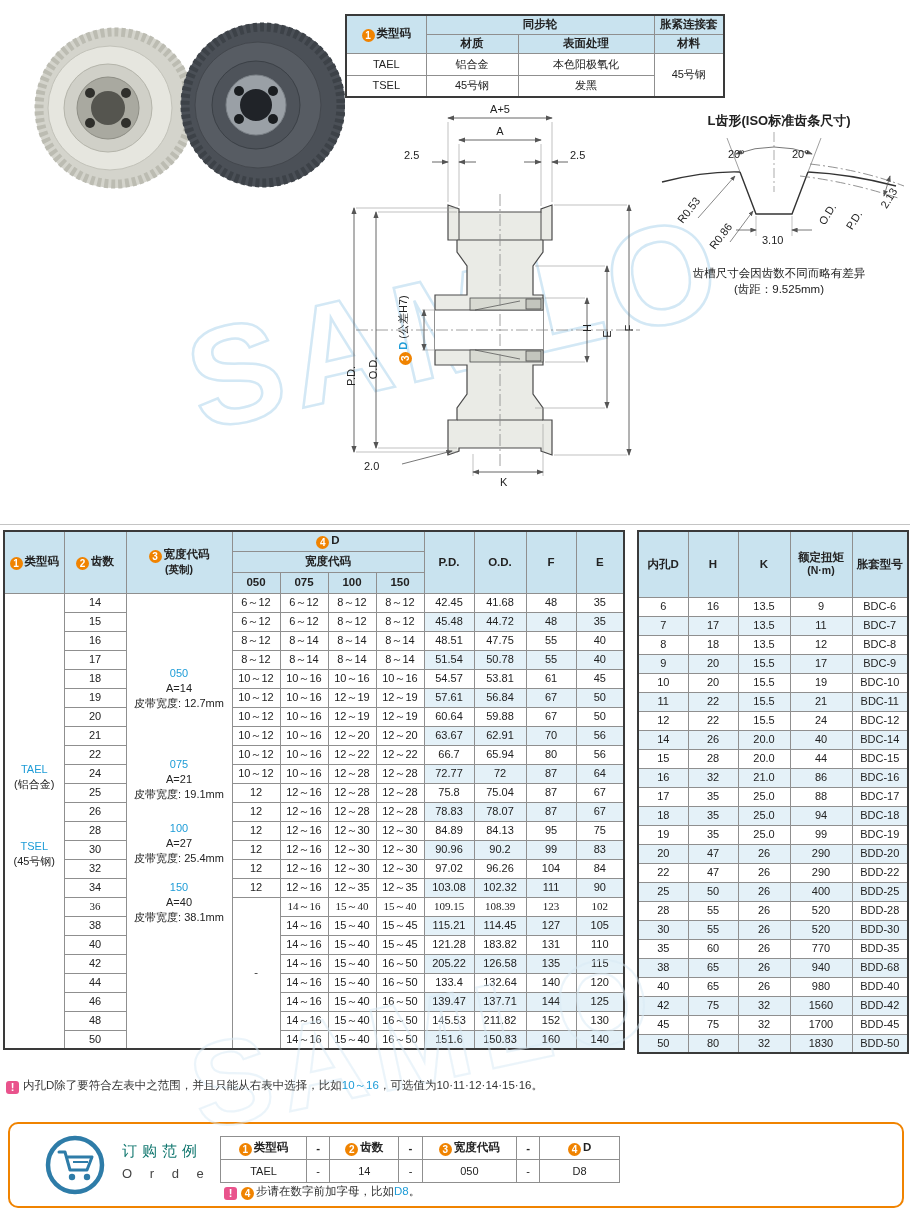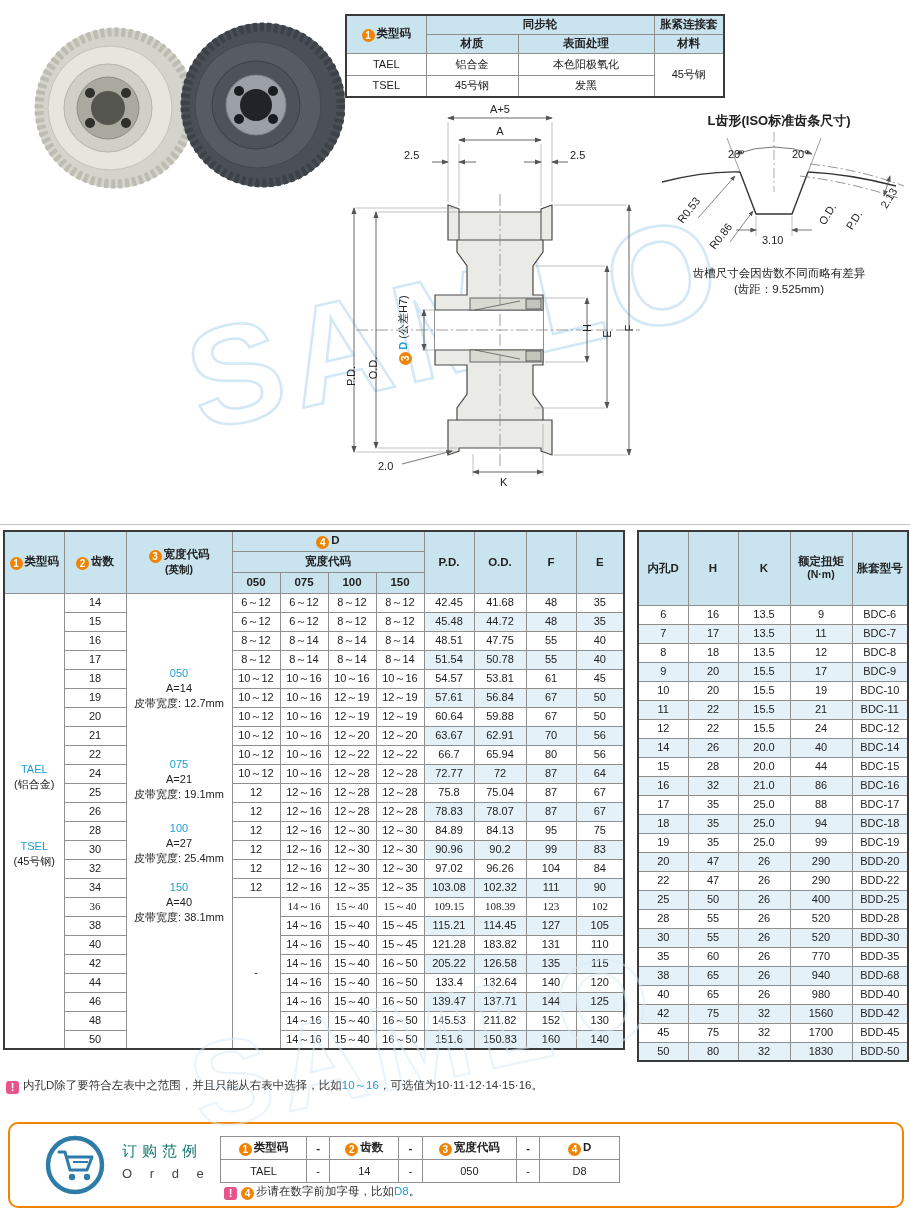--- a/index.html
+++ b/index.html
@@ -189,21 +189,21 @@
     <div class="dlabel" style="left:150px;top:25px;width:20px;text-align:center;">A</div>
     <div class="dlabel" style="left:64px;top:49px;">2.5</div>
     <div class="dlabel" style="left:230px;top:49px;">2.5</div>
     <div class="dlabel rot" style="left:-9px;top:270px;width:40px;text-align:center;">P.D.</div>
     <div class="dlabel rot" style="left:13px;top:262px;width:40px;text-align:center;">O.D.</div>
     <div class="dlabel rot" style="left:12px;top:222px;width:104px;text-align:center;"><span class="nc">3</span><span class="blue b">D</span> <span>(公差H7)</span></div>
     <div class="dlabel rot" style="left:237px;top:222px;width:20px;text-align:center;">H</div>
     <div class="dlabel rot" style="left:257px;top:228px;width:20px;text-align:center;">E</div>
     <div class="dlabel rot" style="left:279px;top:222px;width:20px;text-align:center;">F</div>
     <div class="dlabel" style="left:160px;top:376px;">K</div>
-    <div class="dlabel" style="left:38px;top:360px;">2.0</div>
+    <div class="dlabel" style="left:24px;top:360px;">2.0</div>
   </div>
 
   <div class="abs" style="left:650px;top:112px;width:258px;height:195px;z-index:2;">
     <div style="position:absolute;left:0;top:0;width:258px;text-align:center;font-size:13px;font-weight:bold;color:#222;">L齿形(ISO标准齿条尺寸)</div>
     <svg style="position:absolute;left:0;top:18px;" width="258" height="132" viewBox="0 0 258 132">
       <defs>
         <marker id="ar2" markerWidth="8" markerHeight="8" refX="7" refY="3" orient="auto">
             <path d="M0,0 L8,3 L0,6 Z" fill="#555"></path>
           </marker>
         <marker id="ar2s" markerWidth="8" markerHeight="8" refX="1" refY="3" orient="auto">
@@ -571,21 +571,21 @@
 
   <table class="tbl bore abs" style="left:637px;top:530px;width:270px;z-index:5;">
     <colgroup>
         <col style="width:50px">
         <col style="width:50px">
         <col style="width:52px">
         <col style="width:62px">
         <col style="width:56px">
       </colgroup>
     <thead>
-      <tr style="height:74px;">
+      <tr style="height:66px;">
         <th>内孔D</th>
         <th>H</th>
         <th>K</th>
         <th><span>额定扭矩</span><br><span class="hdr2">(N·m)</span></th>
         <th>胀套型号</th>
       </tr>
     </thead>
     <tbody id="bore-tbody">
         <tr style="height: 19px;">
           <td>6</td>

